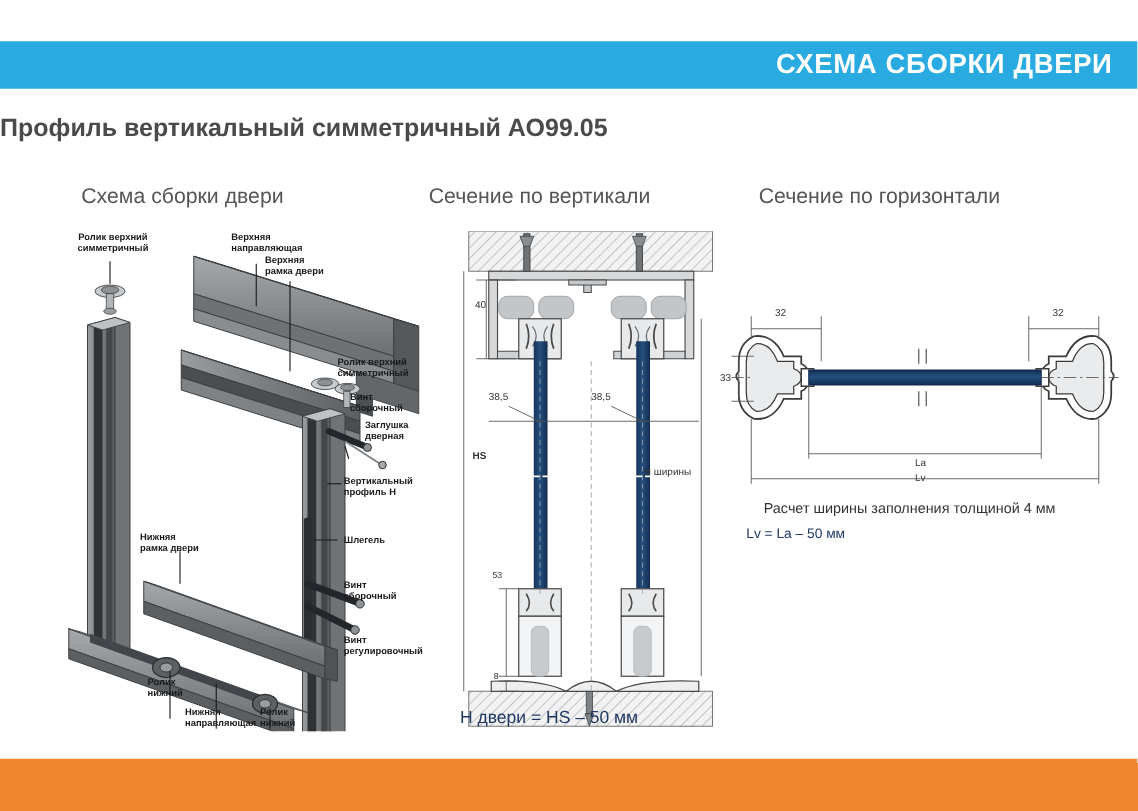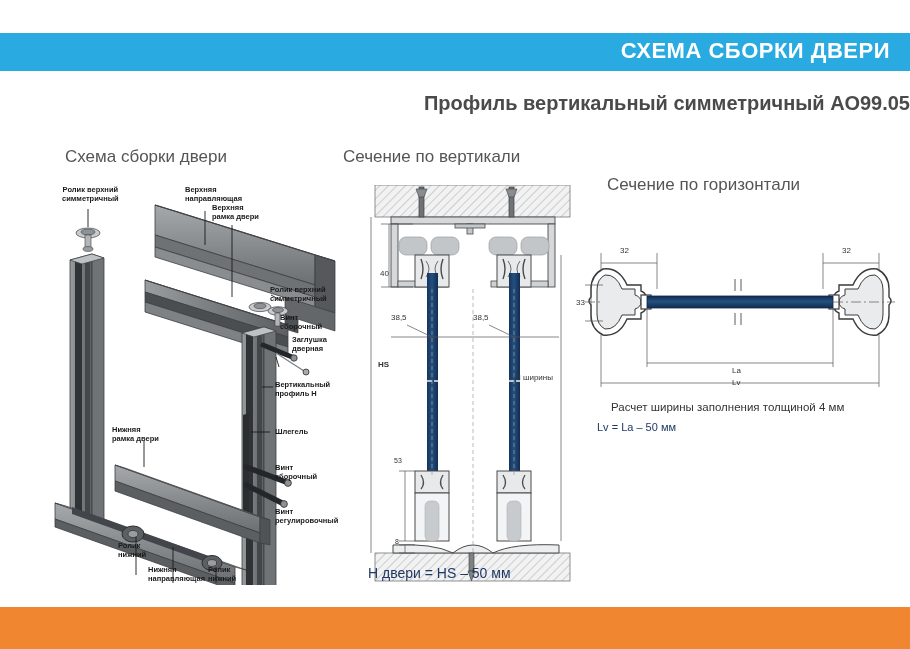--- a/index.html
+++ b/index.html
@@ -19,28 +19,28 @@
   }
   .banner-title{
     position:absolute;right:20px;top:38px;
     font-size:22px;font-weight:bold;color:#ffffff;
     letter-spacing:.5px;
   }
 
   
   .main-title{
     position:absolute;left:0;top:92px;width:910px;
-    text-align:right;font-size:20px;font-weight:bold;color:#4a4a4a;
+    text-align:left;font-size:20px;font-weight:bold;color:#4a4a4a;
   }
 
   
   .sec-h{position:absolute;font-size:17px;color:#555;white-space:nowrap;}
   .sec-h-1{left:65px;top:147px;}
   .sec-h-2{left:343px;top:147px;}
-  .sec-h-3{left:607px;top:147px;margin-top:28px;}
+  .sec-h-3{left:607px;top:147px;}
 
   
   .footer{
     position:absolute;left:0;bottom:0;width:910px;height:42px;
     background:#f0862f;
   }
   .footer-num{
     position:absolute;left:34px;top:11px;
     font-size:17px;color:#ffffff;
   }
@@ -348,21 +348,21 @@
         <line x1="36" y1="286" x2="52" y2="286"></line>
         <line x1="36" y1="356" x2="52" y2="356"></line>
         <line x1="42" y1="286" x2="42" y2="356"></line>
 
         <line x1="36" y1="360" x2="52" y2="360"></line>
         <line x1="36" y1="368" x2="52" y2="368"></line>
         <line x1="42" y1="360" x2="42" y2="368"></line>
       </g>
     </svg>
 
-    <div class="dim" style="left:17px;top:84px;">40</div>
+    <div class="dim" style="left:17px;top:54px;">40</div>
     <div class="dim" style="left:28px;top:128px;">38,5</div>
     <div class="dim" style="left:110px;top:128px;">38,5</div>
     <div class="dim" style="left:0px;top:175px;font-weight:bold;padding-left:15px;">HS</div>
     <div class="dim" style="left:152px;top:188px;">Н ширины</div>
     <div class="dim dim-sm" style="left:31px;top:272px;">53</div>
     <div class="dim dim-sm" style="left:32px;top:353px;">8</div>
   </div>
 
   <div class="formula" style="left:368px;top:565px;">Н двери = HS – 50 мм</div>
 

